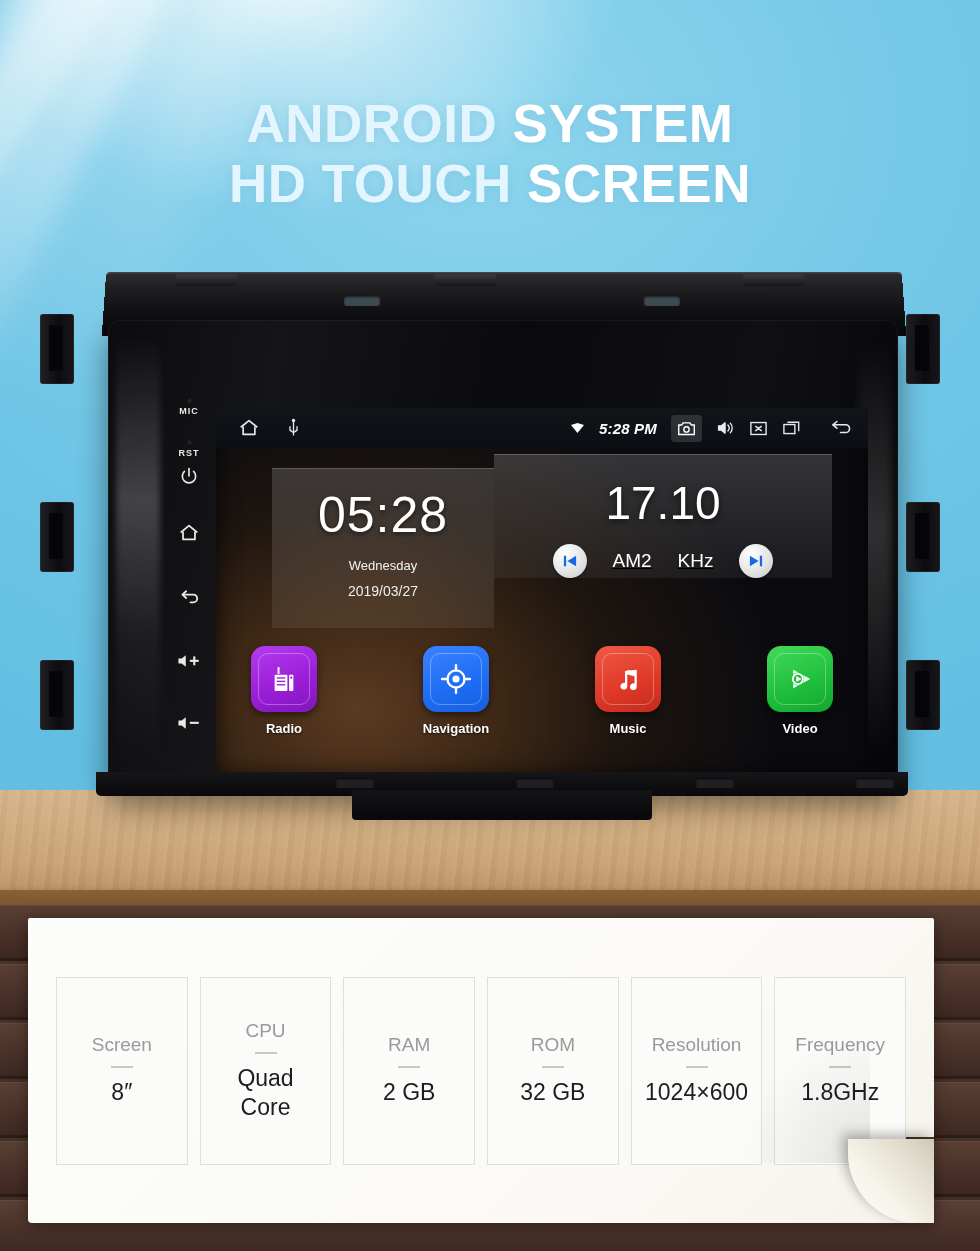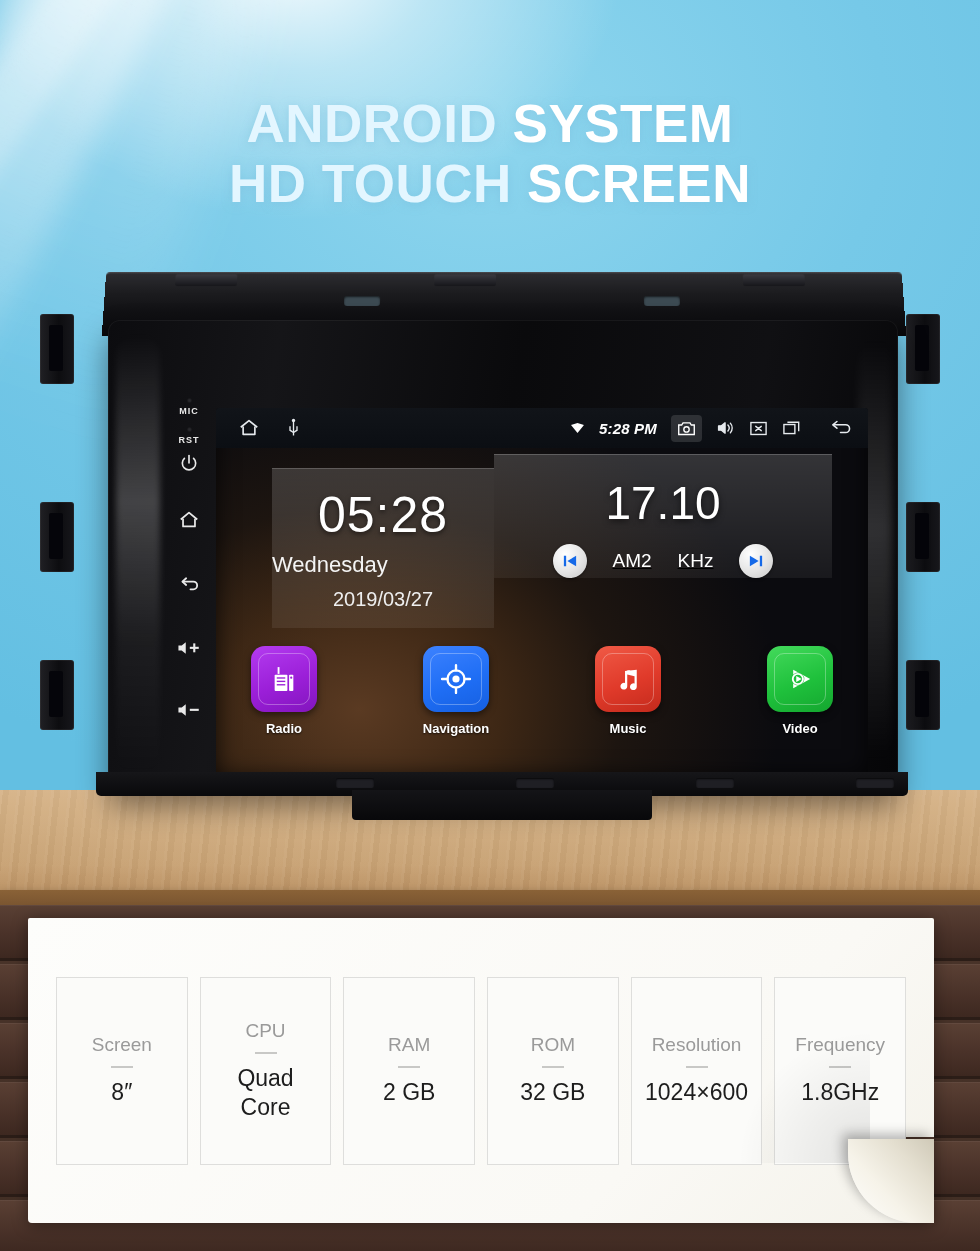--- a/index.html
+++ b/index.html
@@ -210,22 +210,22 @@
   #sb-time { color:#ffffff; font-size:15px; font-weight:bold; letter-spacing:0.2px; }
   #sb-cam { background:rgba(255,255,255,0.13); border-radius:4px; padding:5px 6px; }
 
   
   #clockcard {
     position:absolute; left:56px; top:60px; width:222px; height:160px;
     background:linear-gradient(180deg, rgba(255,255,255,0.16) 0%, rgba(255,255,255,0.07) 100%);
     box-shadow:inset 0 1px 0 rgba(255,255,255,0.18);
   }
   #clocktime { color:#fff; font-size:50px; font-weight:300; letter-spacing:1px; text-align:center; margin-top:18px; text-shadow:0 2px 5px rgba(0,0,0,.55); }
-  #clockday  { color:#f4f4f4; font-size:22px; text-align:left; margin-top:8px; }
-  #clockdate { color:#eeeeee; font-size:20px; text-align:center; margin-top:10px; }
+  #clockday  { color:#f4f4f4; font-size:13px; text-align:center; margin-top:14px; }
+  #clockdate { color:#eeeeee; font-size:14px; text-align:center; margin-top:10px; }
 
   #radiocard {
     position:absolute; left:278px; top:46px; width:338px; height:124px;
     background:linear-gradient(180deg, rgba(255,255,255,0.17) 0%, rgba(255,255,255,0.06) 100%);
     box-shadow:inset 0 1px 0 rgba(255,255,255,0.2);
   }
   #radiofreq { color:#fff; font-size:46px; font-weight:300; text-align:center; margin-top:22px; text-shadow:0 2px 6px rgba(0,0,0,.6); }
   #radiorow {
     display:flex; align-items:center; justify-content:center; gap:26px; margin-top:14px;text-decoration:underline;
   }
@@ -313,21 +313,21 @@
     <div id="gloss"></div>
     <div id="gloss-r"></div>
 
     <div id="leftkeys">
 
       <div class="lk" style="margin-top:0px">
         <div class="pinhole"></div>
         <div class="lk-txt">MIC</div>
       </div>
 
-      <div class="lk" style="margin-top:11px">
+      <div class="lk" style="margin-top:24px">
         <div class="pinhole"></div>
         <div class="lk-txt">RST</div>
       </div>
 
       <div class="lk" style="margin-top:8px">
         <svg width="20" height="20" viewBox="0 0 24 24" fill="none" stroke="#e9e9e9" stroke-width="2" stroke-linecap="round">
           <path d="M12 3v9"></path>
             <path d="M6.5 6.5a8 8 0 1 0 11 0"></path>
         </svg>
       </div>

